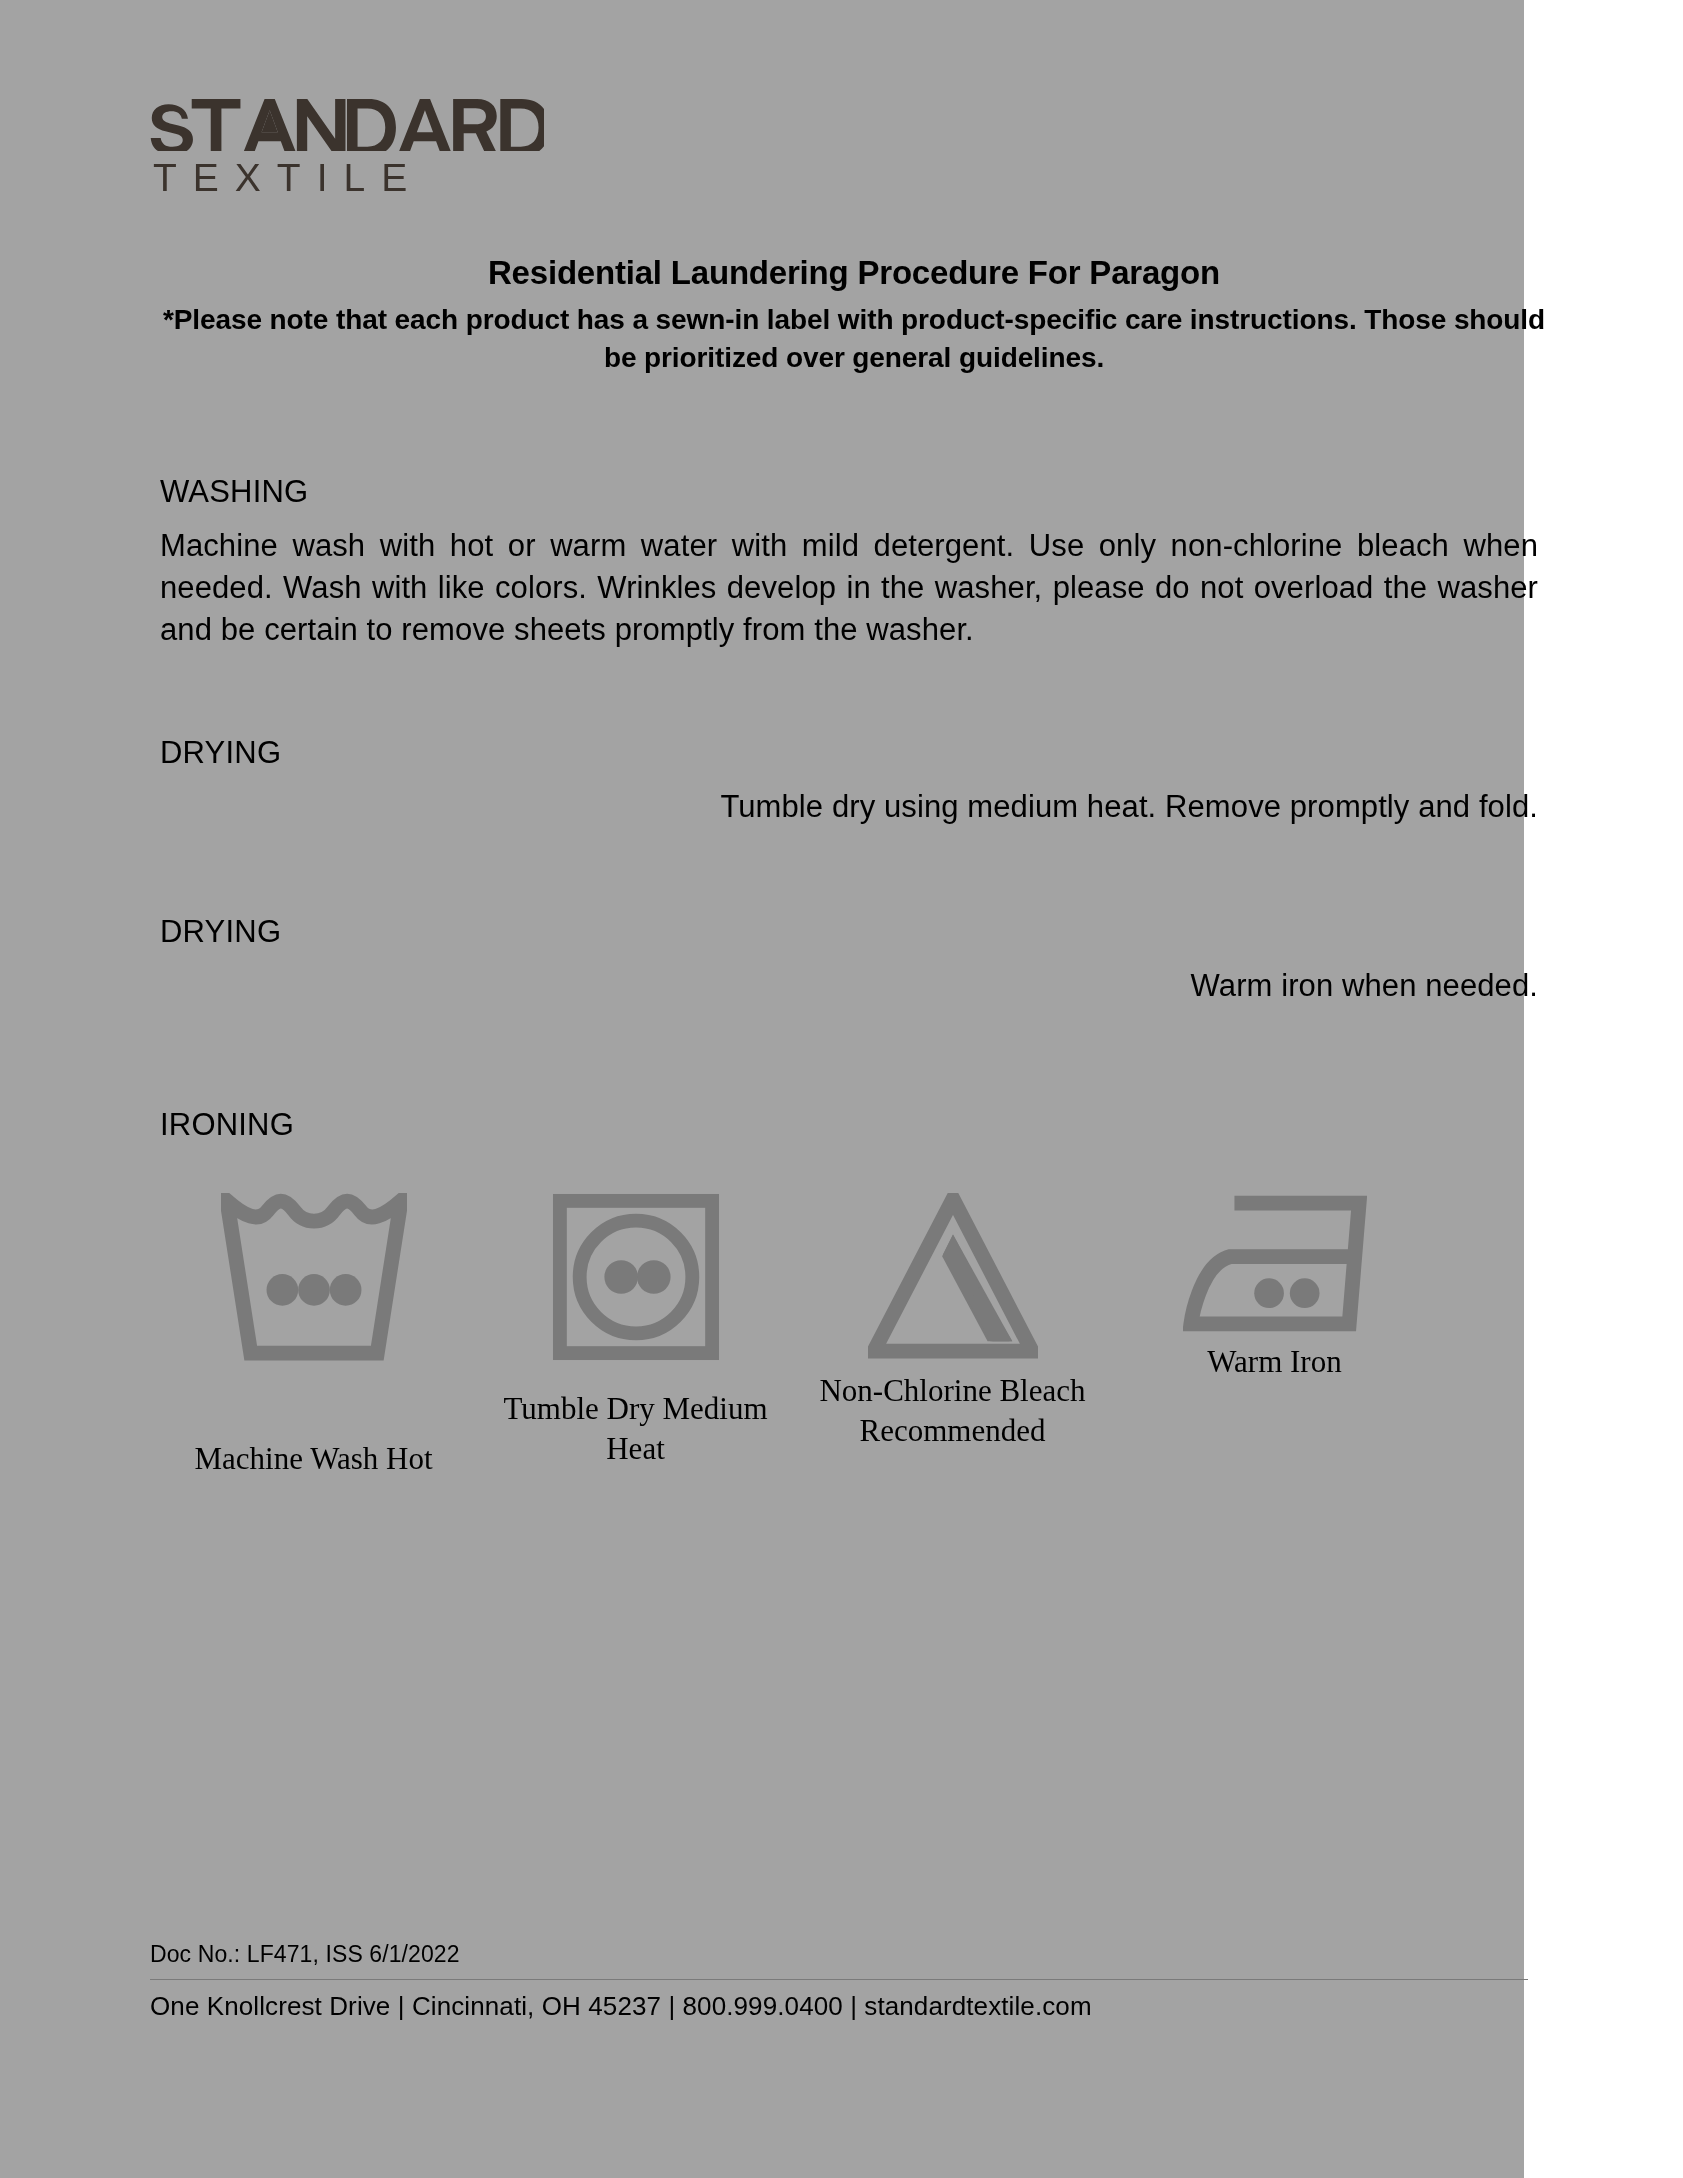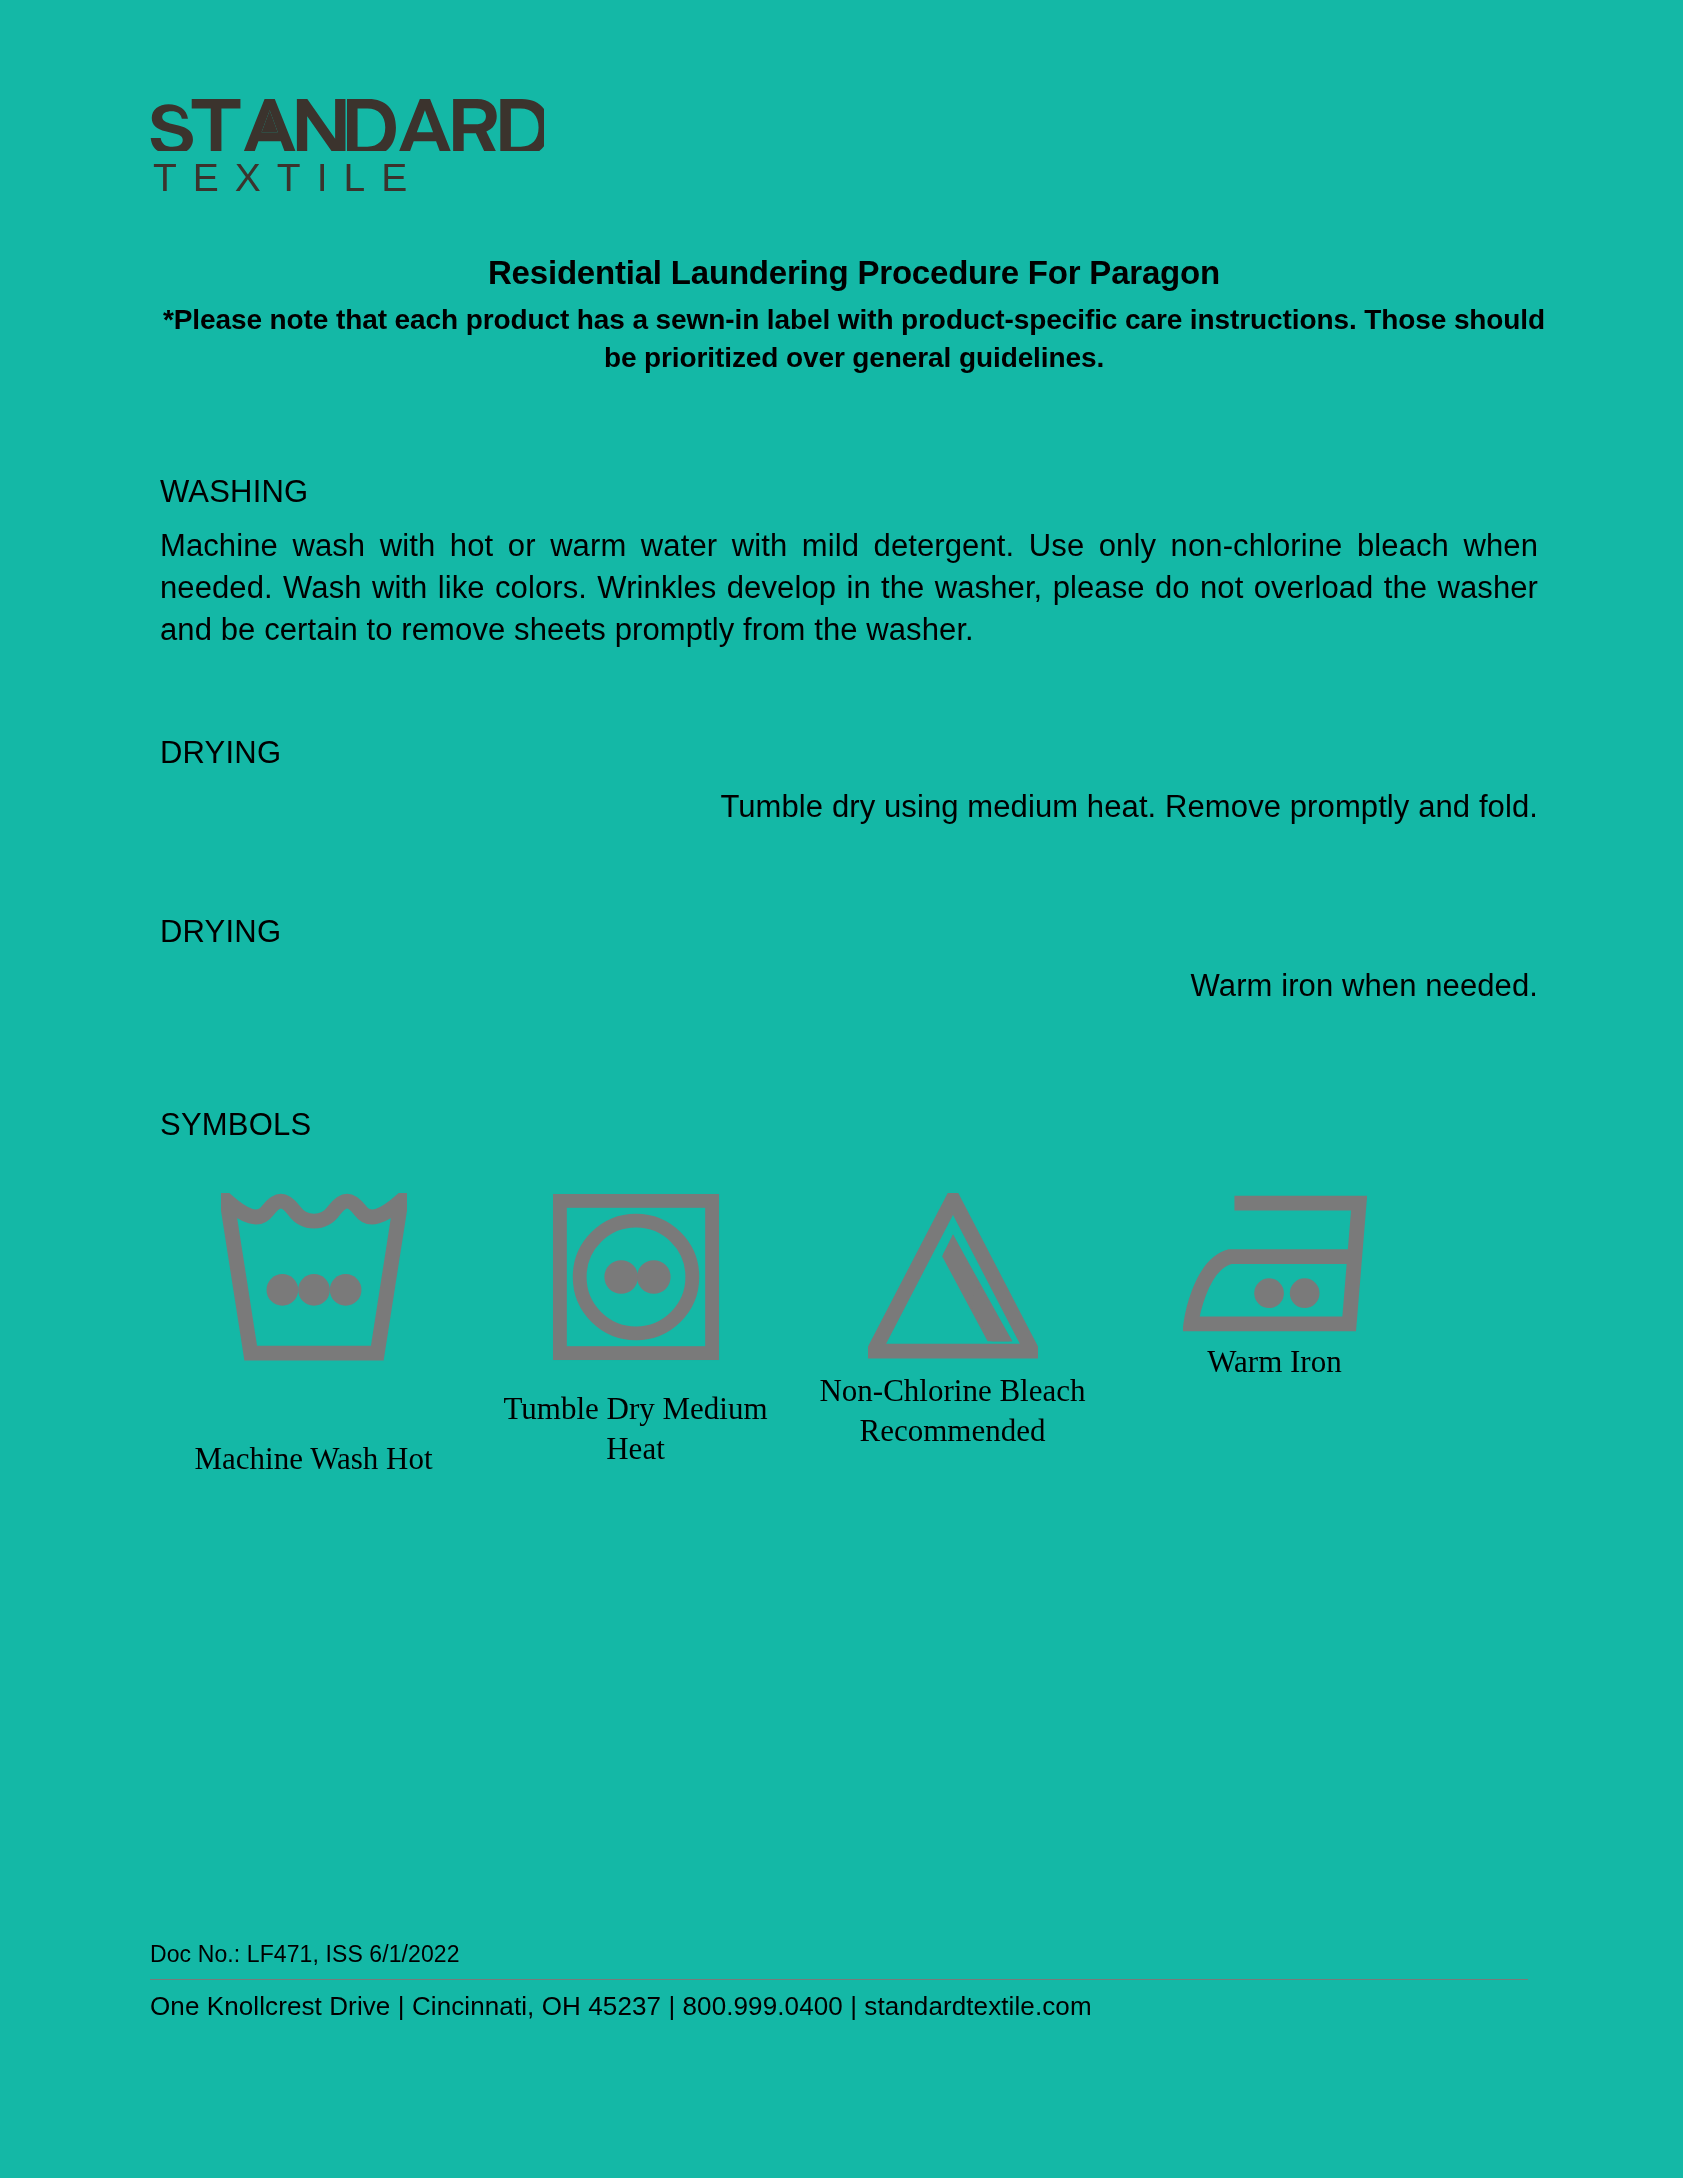--- a/index.html
+++ b/index.html
@@ -13,23 +13,23 @@
     font-family: "Liberation Sans", sans-serif;
     color: #000000;
     position: relative;
     overflow: hidden;
   }
 
   .page {
     position: absolute;
     left: 0;
     top: 0;
-    width: 1683px;
+    width: 1524px;
     height: 2178px;
-    background: #14b8a6;
+    background: #a3a3a3;
   }
 
   
   .logo-block {
     position: absolute;
     left: 150px;
     top: 94px;
   }
   .logo-wordmark {
     display: block;
@@ -234,21 +234,21 @@
     <div class="gap-drying"></div>
 
     <div class="section">
       <p class="section-head">DRYING</p>
       <p class="section-body nojustify">Warm iron when needed.</p>
     </div>
 
     <div class="gap-ironing"></div>
 
     <div class="section">
-      <p class="section-head">SYMBOLS</p>
+      <p class="section-head">IRONING</p>
     </div>
   </div>
 
   <div class="symbols-row">
 
     <div class="symbol-cell cell-wash">
       <svg class="symbol-art" width="186" height="176" viewBox="0 0 188 178">
         <path d="M6 8 L30 162 L158 162 L182 8
                  C164 24 150 30 141 18
                  C131 5 124 5 114 18

